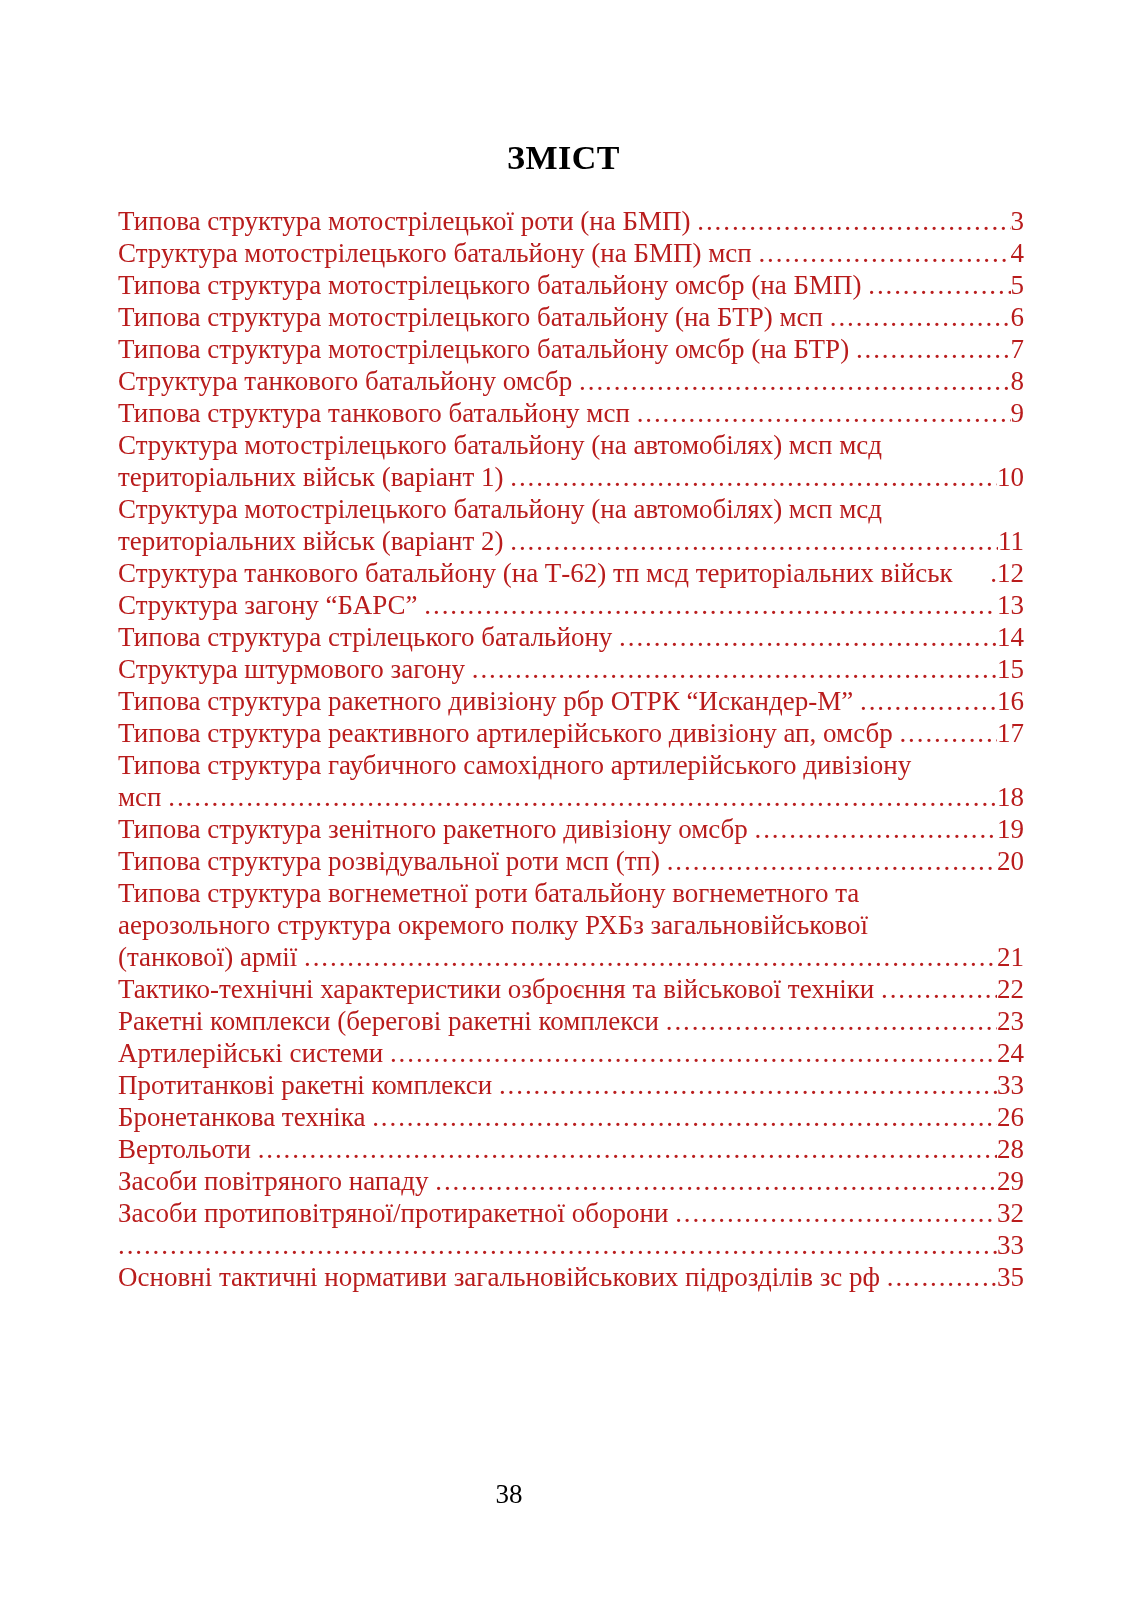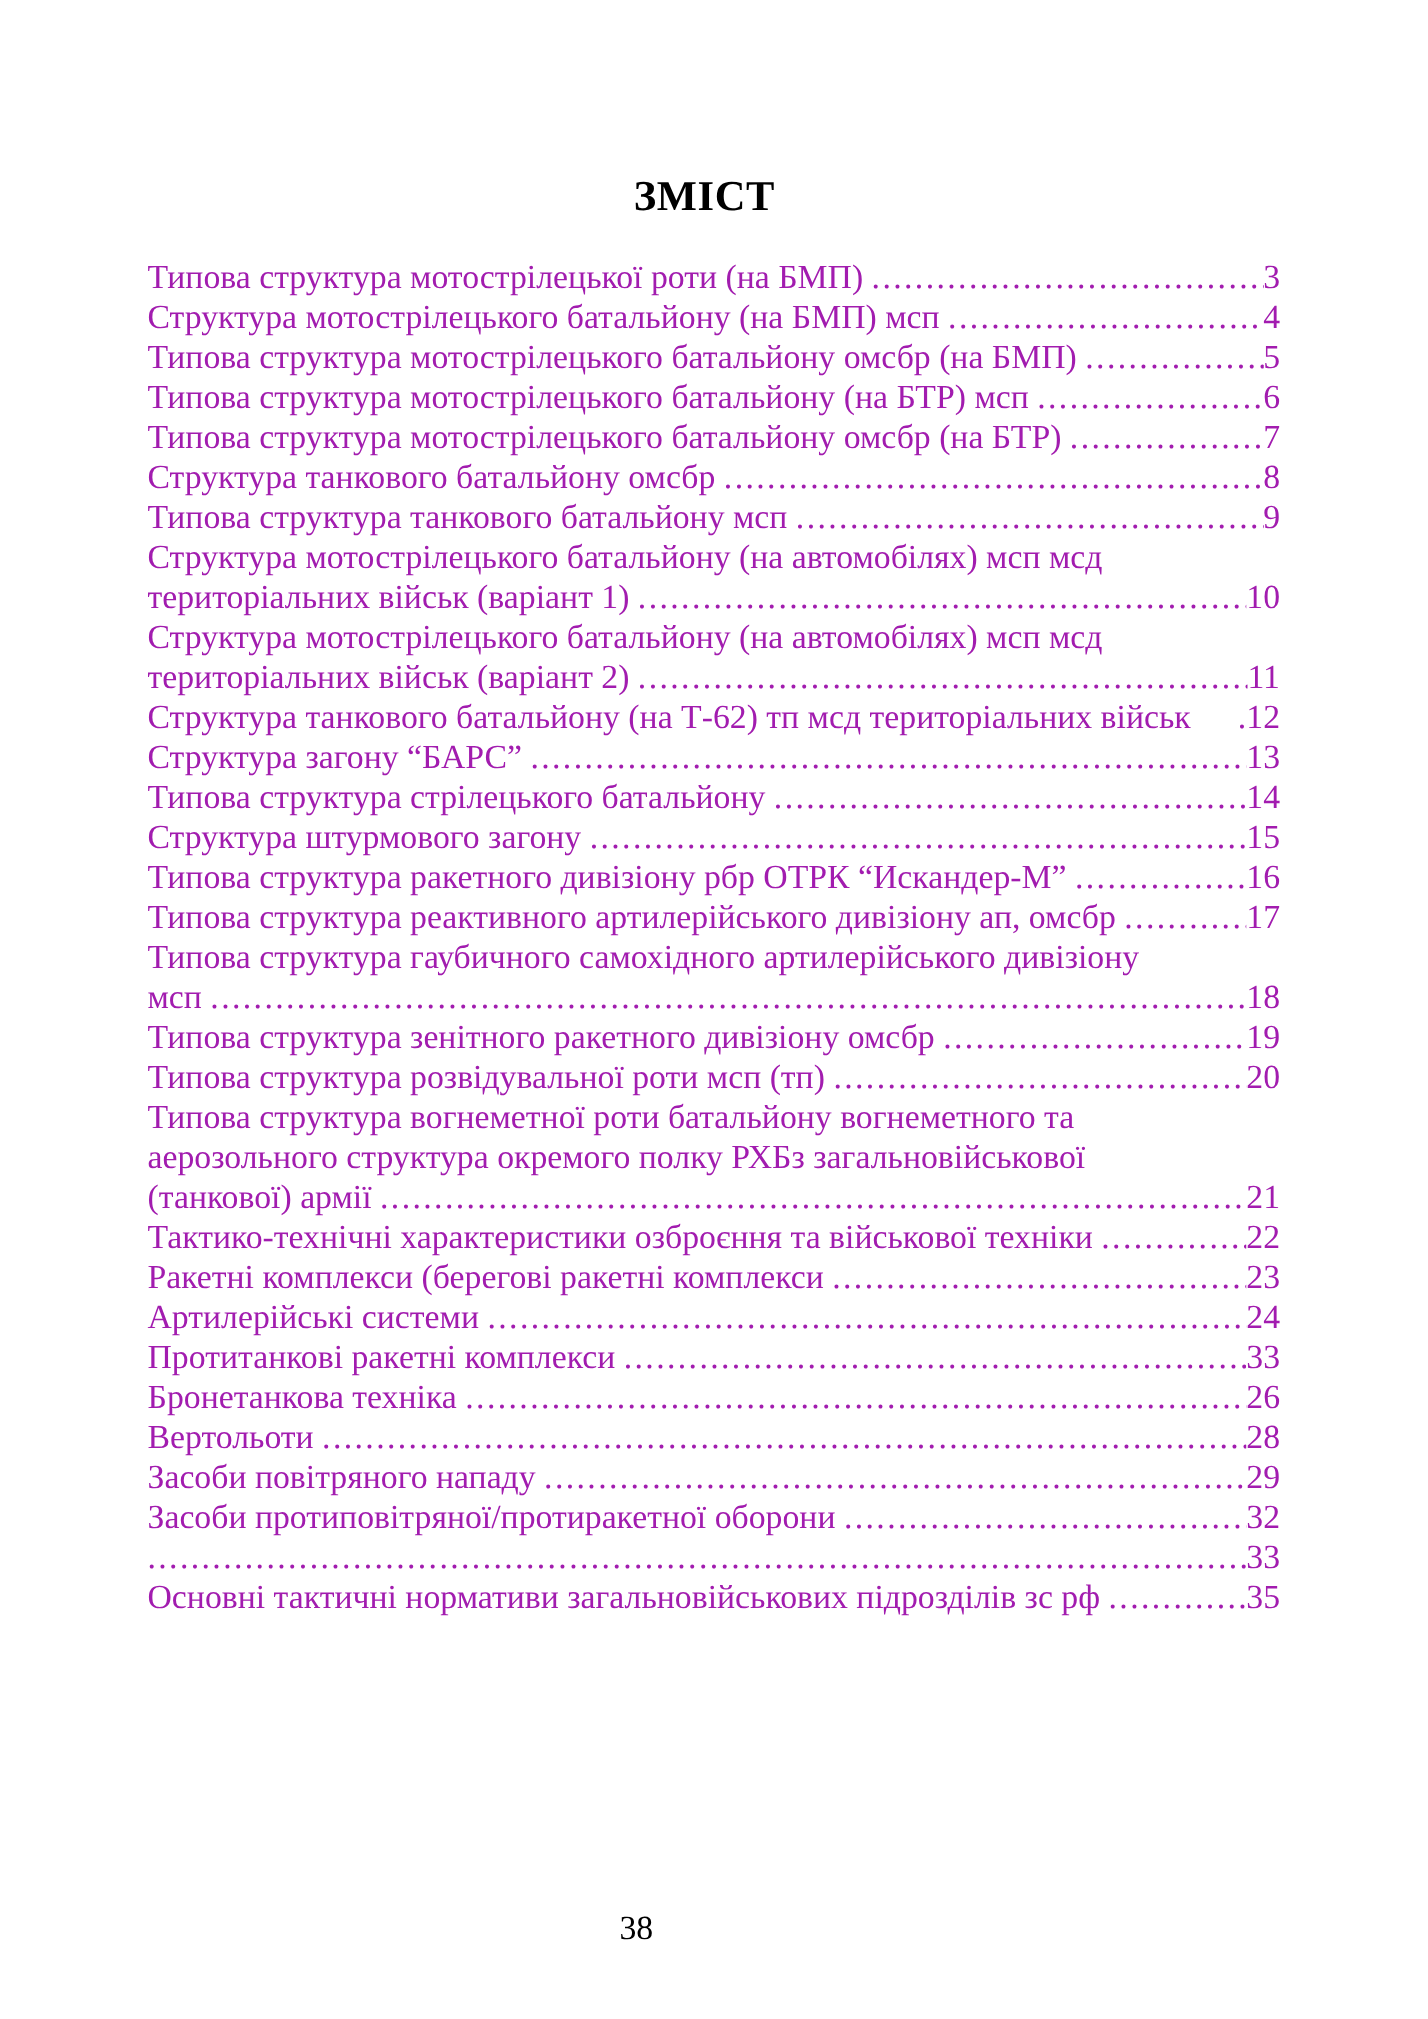--- a/index.html
+++ b/index.html
@@ -38,21 +38,21 @@
     left: 118px;
     top: 205px;
     width: 906px;
   }
 
   .toc-entry {
     display: block;
     font-size: 27px;
     line-height: 32px;
     text-decoration: none;
-    color: #a21caf;
+    color: #b91c1c;
     margin: 0;
     padding: 0;
     white-space: normal;
   }
 
   
   .entry-line {
     display: flex;
     align-items: baseline;
     width: 100%;
@@ -99,21 +99,20 @@
 
   
   .page-footer {
     position: absolute;
     left: 0;
     top: 1478px;
     width: 1018px;
     text-align: center;
     font-size: 27px;
     line-height: 32px;
-    margin-top: 48px;
   }
 </style>
 </head>
 <body>
 
 <div class="page">
 
   <div class="doc-title">ЗМІСТ</div>
 
   <div class="toc">

